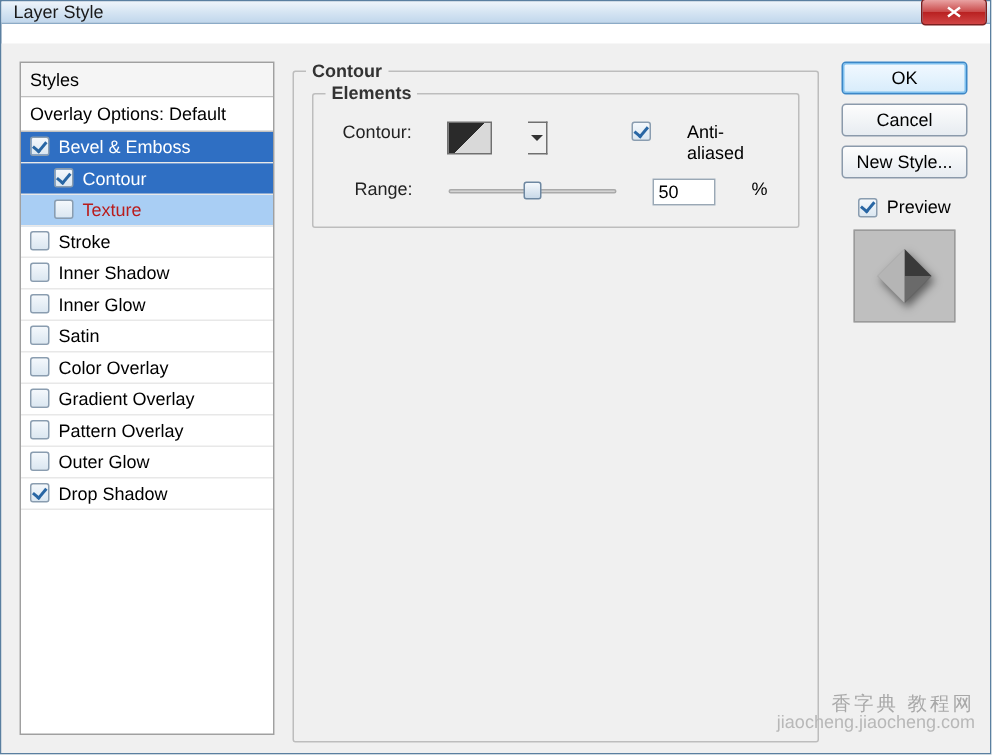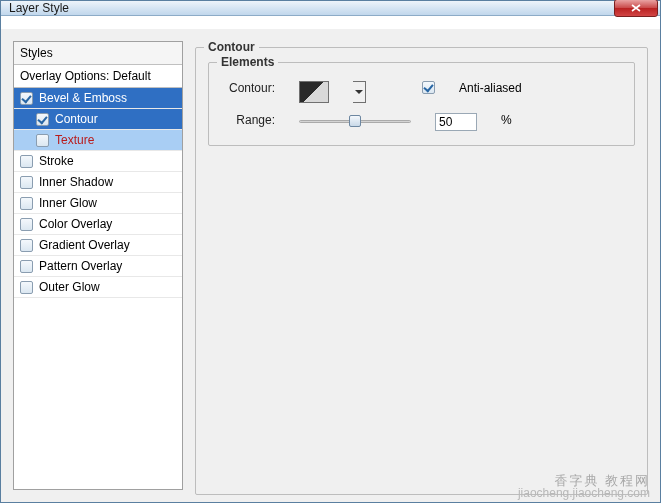--- a/index.html
+++ b/index.html
@@ -8,21 +8,21 @@
   .titlebar { height: 15px; background: linear-gradient(to bottom, #eef4fa 0%, #d6e5f3 50%, #c1d7ec 100%);
               border-bottom: 1px solid #8cabc7; display: flex; align-items: center; padding: 0 2px 0 8px; justify-content: space-between; }
   .titlebar-title { color: #1a1a1a; }
   .close-btn { width: 44px; height: 18px; background: linear-gradient(to bottom, #e9a2a2, #c94848 50%, #b82020 50%, #d14545);
                border: 1px solid #7a1f1f; border-radius: 3px; display: flex; align-items: center; justify-content: center; color: #fff; }
   .close-btn svg { width: 10px; height: 8px; }
   .body { position: absolute; top: 28px; bottom: 0; left: 0; right: 0; background: #f0f0f0; padding: 12px; display: flex; gap: 12px; }
   .styles-panel { width: 170px; border: 1px solid #a0a0a0; background: #fff; display: flex; flex-direction: column; }
   .styles-header { background: #f5f5f5; border-bottom: 1px solid #c0c0c0; padding: 4px 6px; }
   .styles-sub { background: #fff; border-bottom: 1px solid #c0c0c0; padding: 4px 6px; }
-  .style-row { display: flex; align-items: flex-end; gap: 6px; padding: 3px 6px; border-bottom: 1px solid #e8e8e8; }
+  .style-row { display: flex; align-items: flex-start; gap: 6px; padding: 3px 6px; border-bottom: 1px solid #e8e8e8; }
   .style-row.indent { padding-left: 22px; }
   .style-row.sel-dark { background: #2f6fc3; color: #fff; }
   .style-row.sel-light { background: #a9cef4; color: #b91c1c; }
   .chk { width: 13px; height: 13px; border: 1px solid #8a9db0; background: linear-gradient(to bottom,#f4f8fc,#dbe7f1);
          display: flex; align-items: center; justify-content: center; flex-shrink: 0; border-radius:2px;}
   .chk.checked::after { content: ""; width: 7px; height: 4px; border-left: 2px solid #2866a4; border-bottom: 2px solid #2866a4;
                          transform: rotate(-50deg); margin-top: -2px; }
   .main-panel { flex: 1; position: relative; padding-top:0px; }
   .fieldset { border: 1px solid #bdbdbd; border-radius: 2px; position: relative; padding: 8px 12px 14px 12px; margin-top: 6px; }
   .fieldset.outer { height: 448px; }
@@ -44,21 +44,21 @@
          background: linear-gradient(to bottom,#fdfdfd,#e7ecf1); display:flex; align-items:center; justify-content:center; }
   .btn.default { border: 1px solid #3c87c7; box-shadow: 0 0 0 1px #7fc0ee inset; background: linear-gradient(to bottom,#f2f9ff,#d7ecfb); }
   .preview-lbl { display:flex; align-items:center; gap:6px; margin-top:6px; }
   .preview-box { width: 68px; height: 62px; border: 1px solid #9a9a9a; background: #bfbfbf; display:flex; align-items:center; justify-content:center; margin-top:2px; position:relative;}
   .preview-shape { width:36px; height:36px; position:relative; filter: drop-shadow(2px 3px 3px rgba(0,0,0,.5)); }
   .preview-shape div{position:absolute;width:0;height:0;}
   .t-top{left:0;top:0;border-left:18px solid transparent;border-right:18px solid transparent;border-bottom:18px solid #8d8d8d;}
   .t-right{right:0;top:0;border-top:18px solid transparent;border-bottom:18px solid transparent;border-left:18px solid #3a3a3a;}
   .t-bottom{left:0;bottom:0;border-left:18px solid transparent;border-right:18px solid transparent;border-top:18px solid #6a6a6a;}
   .t-left{left:0;top:0;border-top:18px solid transparent;border-bottom:18px solid transparent;border-right:18px solid #b5b5b5;}
-  .watermark { position:absolute; bottom:2px; right:10px; color:#b8b8b8; font-size:11px; text-align:right; line-height:13px;margin-top:24px;}
+  .watermark { position:absolute; bottom:14px; right:10px; color:#b8b8b8; font-size:11px; text-align:right; line-height:13px;margin-top:24px;}
   .watermark .cn{font-size:13px; color:#a8a8a8; letter-spacing:2px;}
 </style>
 </head>
 <body>
 
 <div class="window">
   <div class="titlebar">
     <span class="titlebar-title">Layer Style</span>
     <div class="close-btn">
       <svg viewBox="0 0 10 8">
@@ -91,33 +91,41 @@
           <div class="style-row">
             <span class="chk"></span>
             <span>Inner Shadow</span>
           </div>
           <div class="style-row">
             <span class="chk"></span>
             <span>Inner Glow</span>
           </div>
           <div class="style-row">
             <span class="chk"></span>
+            <span>Satin</span>
+          </div>
+          <div class="style-row">
+            <span class="chk"></span>
             <span>Color Overlay</span>
           </div>
           <div class="style-row">
             <span class="chk"></span>
             <span>Gradient Overlay</span>
           </div>
           <div class="style-row">
             <span class="chk"></span>
             <span>Pattern Overlay</span>
           </div>
           <div class="style-row">
             <span class="chk"></span>
             <span>Outer Glow</span>
+          </div>
+          <div class="style-row">
+            <span class="chk checked"></span>
+            <span>Drop Shadow</span>
           </div>
         </div>
     </div>
 
     <div class="main-panel">
       <div class="fieldset outer">
         <span class="legend">Contour</span>
         <div class="fieldset">
           <span class="legend">Elements</span>
 
@@ -136,19 +144,36 @@
               <div class="track"></div>
               <div class="thumb" id="range-thumb" style="left: 50%;"></div>
             </div>
             <input class="num-input" value="50" style="">
             <span>%</span>
           </div>
         </div>
       </div>
     </div>
 
+    <div class="right-col">
+      <div class="btn default">OK</div>
+      <div class="btn">Cancel</div>
+      <div class="btn">New Style...</div>
+      <div class="preview-lbl">
+        <span id="pv-chk" class="chk checked"></span>
+        <span>Preview</span>
+      </div>
+      <div class="preview-box">
+        <div class="preview-shape">
+          <div class="t-top"></div>
+            <div class="t-right"></div>
+            <div class="t-bottom"></div>
+            <div class="t-left"></div>
+        </div>
+      </div>
+    </div>
   </div>
 
   <div class="watermark">
     <div class="cn">香字典 教程网</div>
     <div>jiaocheng.jiaocheng.com</div>
   </div>
 </div>
 
 </body></html>

